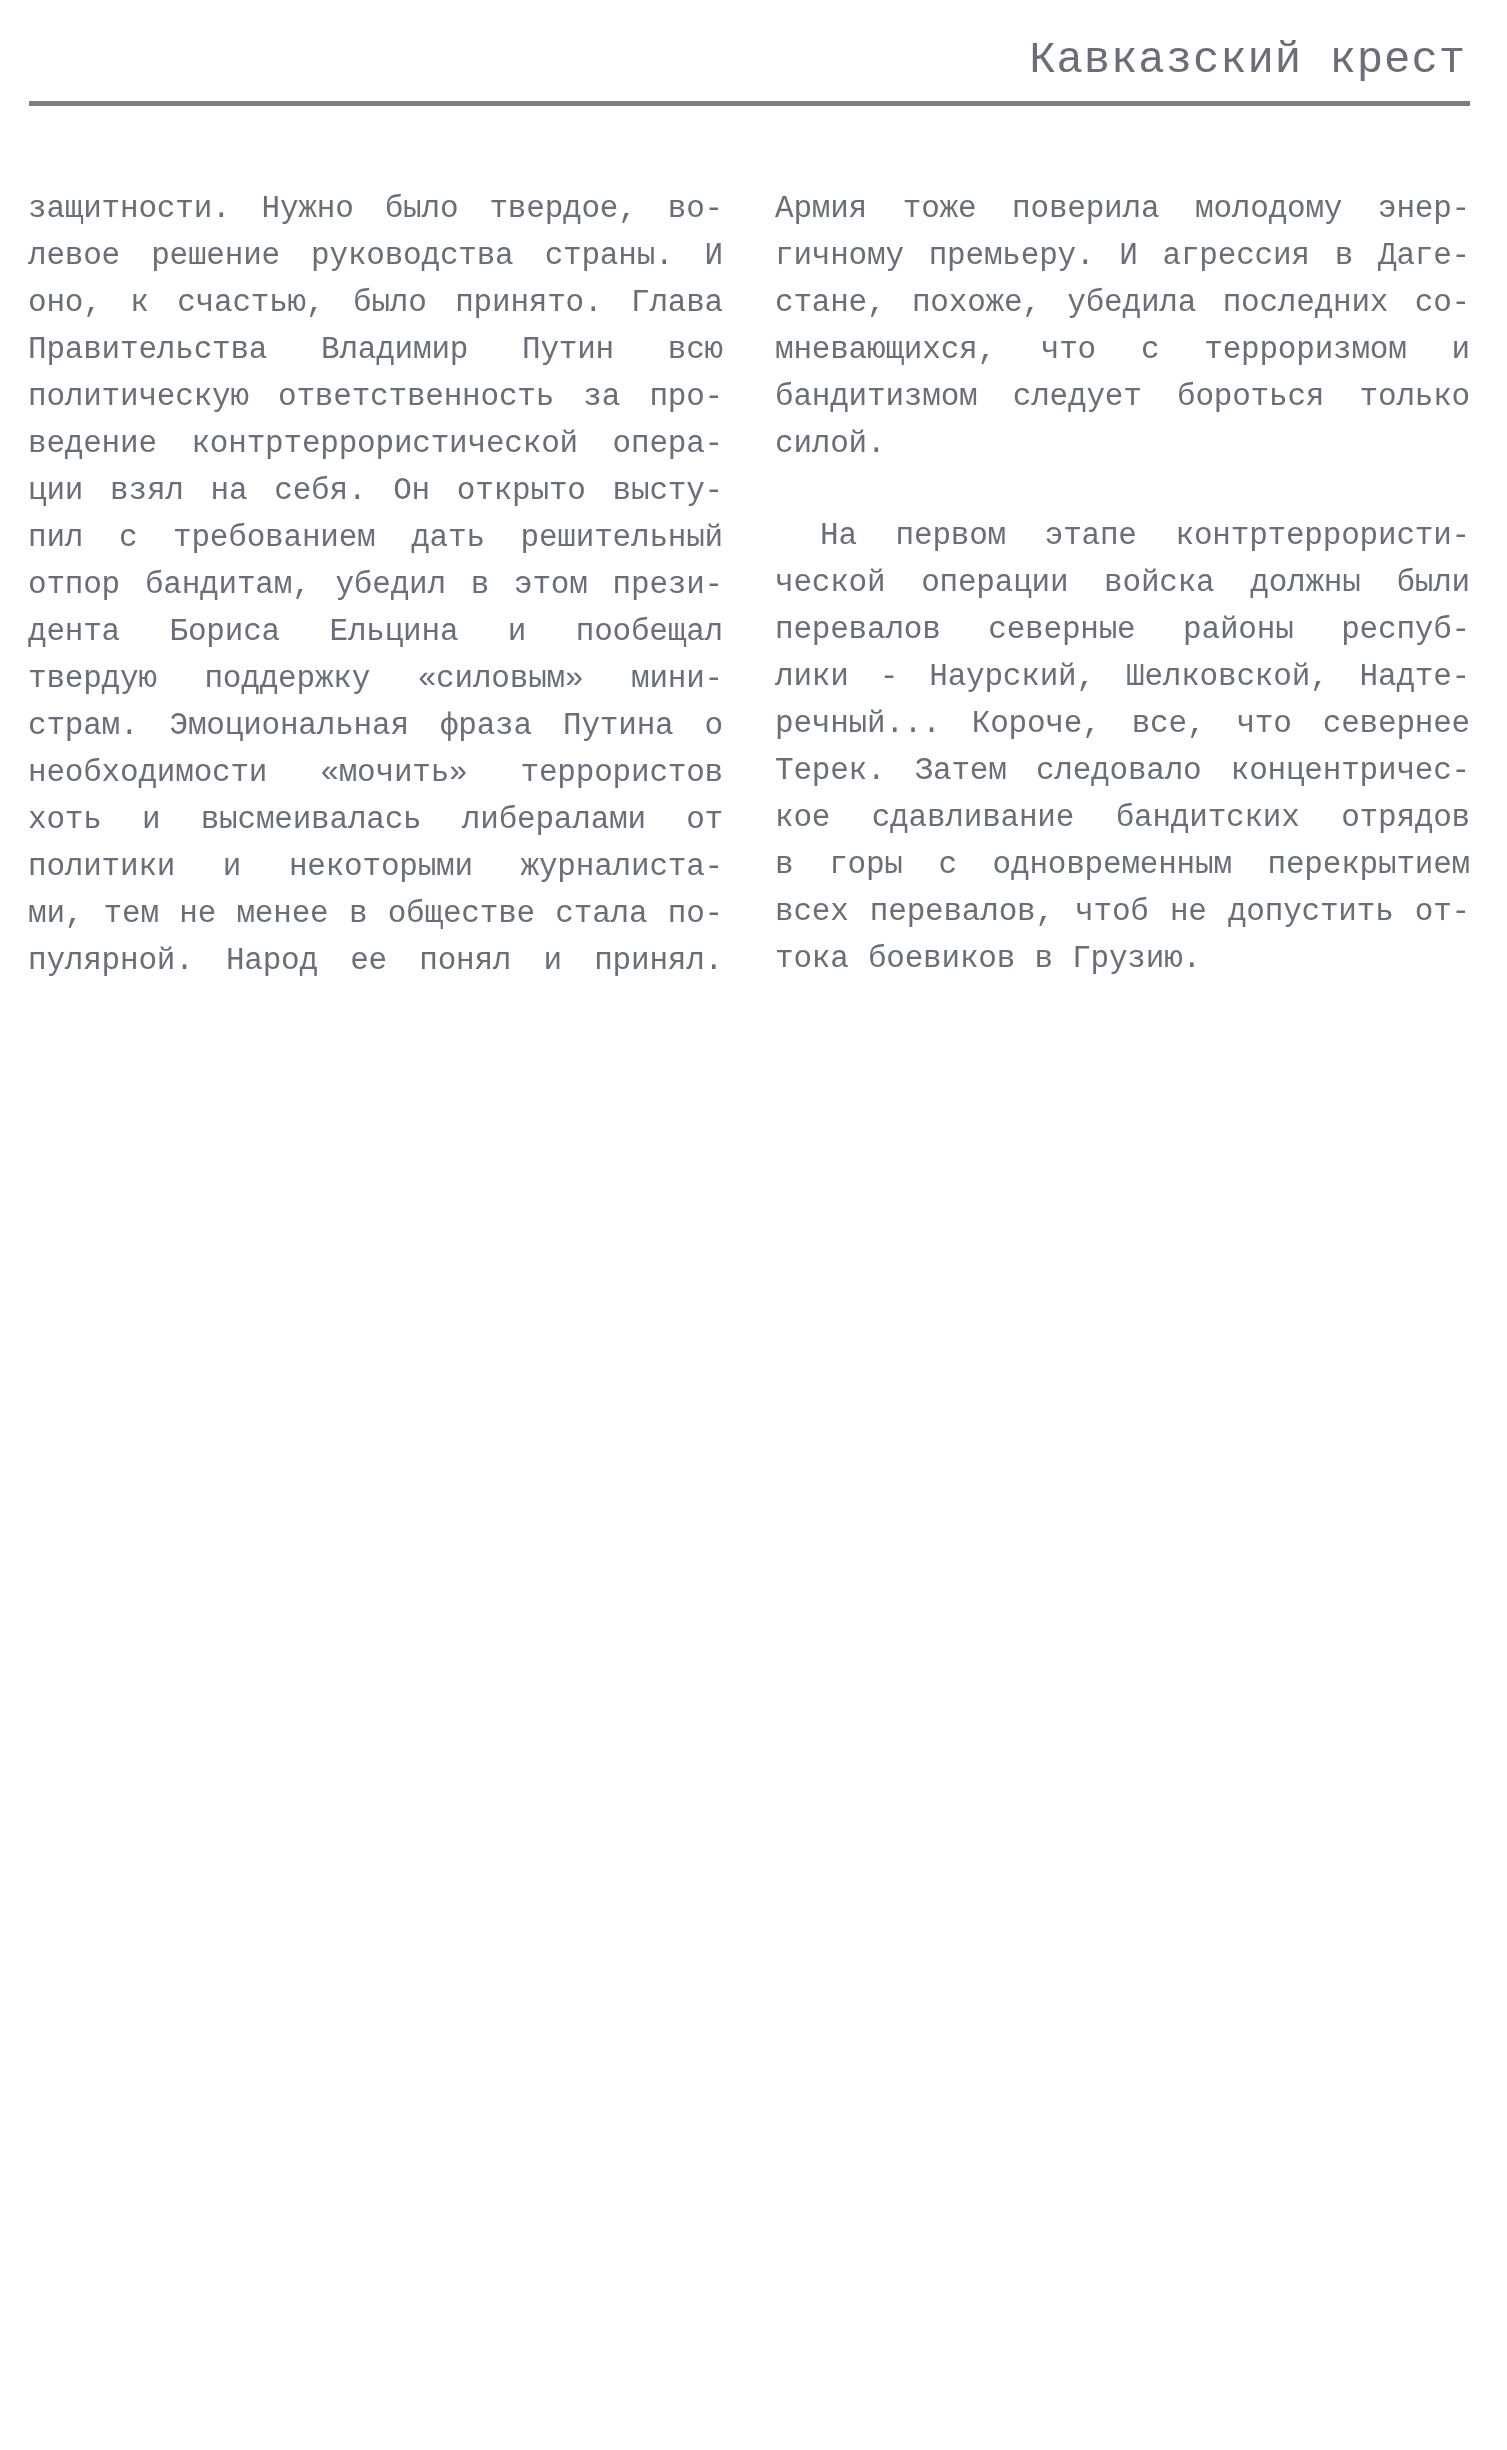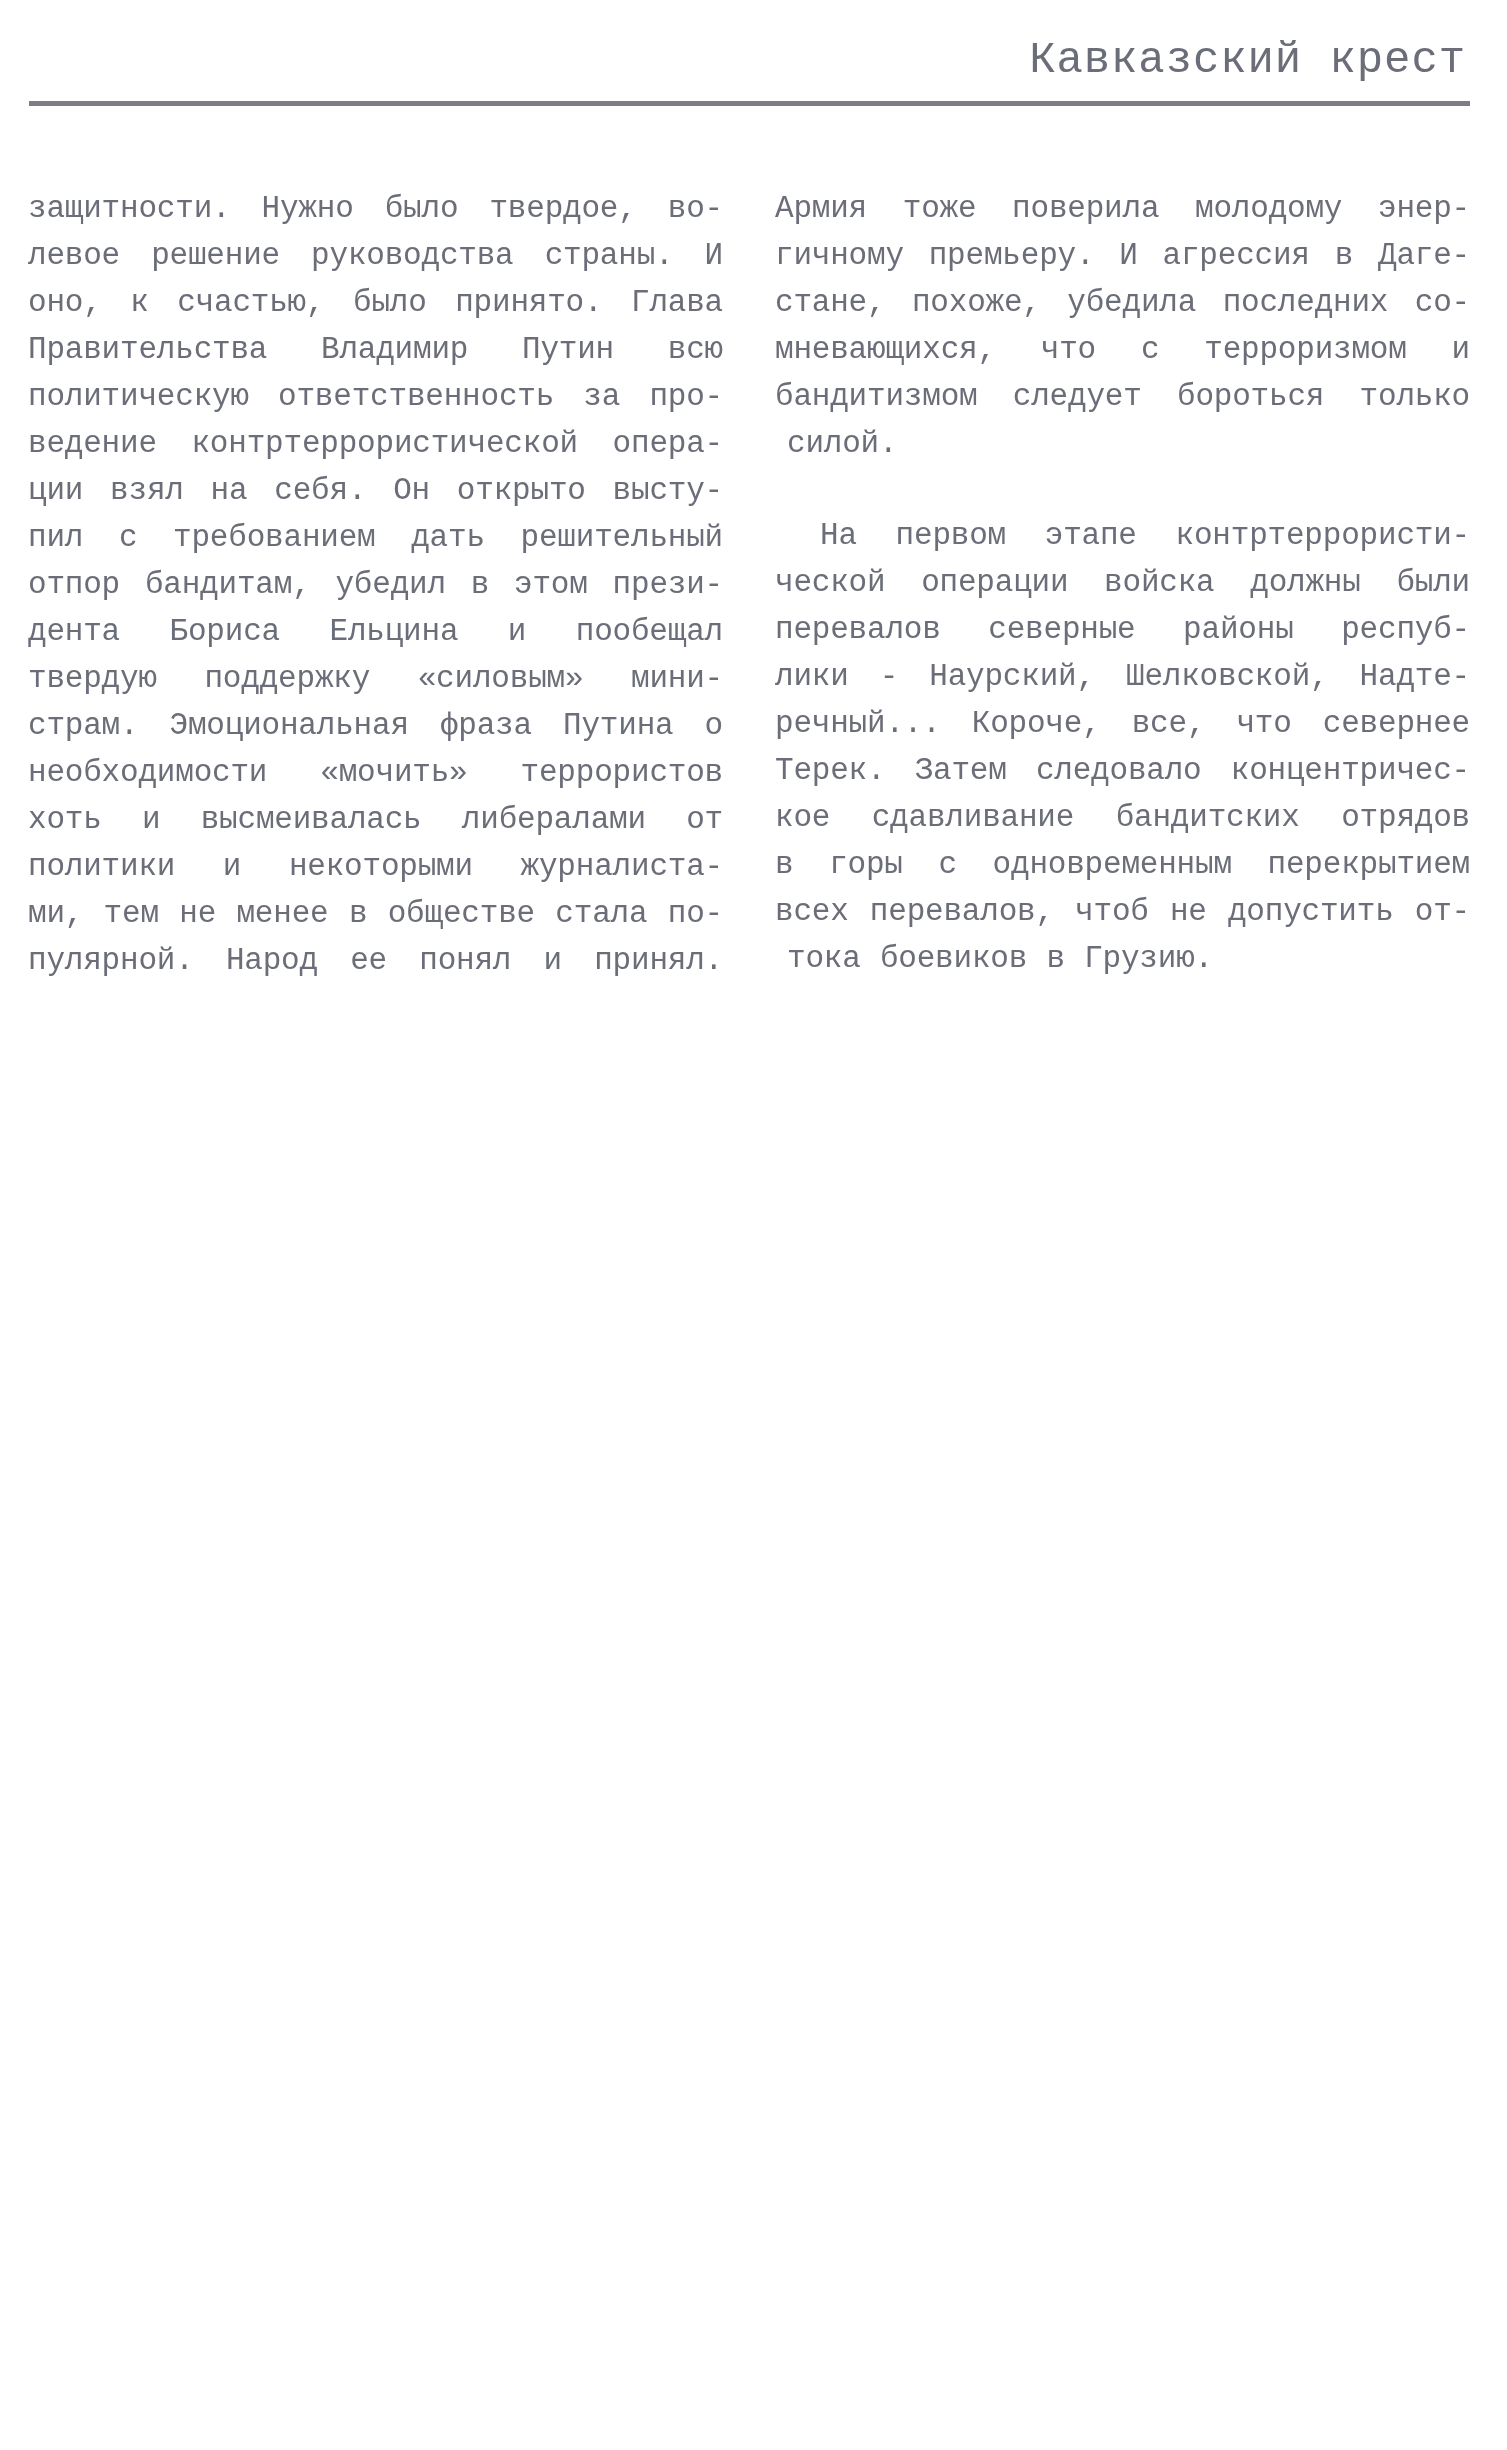--- a/index.html
+++ b/index.html
@@ -54,21 +54,20 @@
     text-align-last: justify;
     letter-spacing: -0.2px;
     word-spacing: 0.9px;
   }
   .line.indent {
     padding-left: 45px;
     margin-top: 45px;
   }
   .line.para-end {
     text-align-last: left;
-    margin-left: 12px;
   }
   .page-number {
     position: absolute;
     top: 2367px;
     right: 28px;
     font-size: 36px;
     font-weight: bold;
     letter-spacing: 1.9px;
     color: var(--ink-color, #6b6e78);
   }

